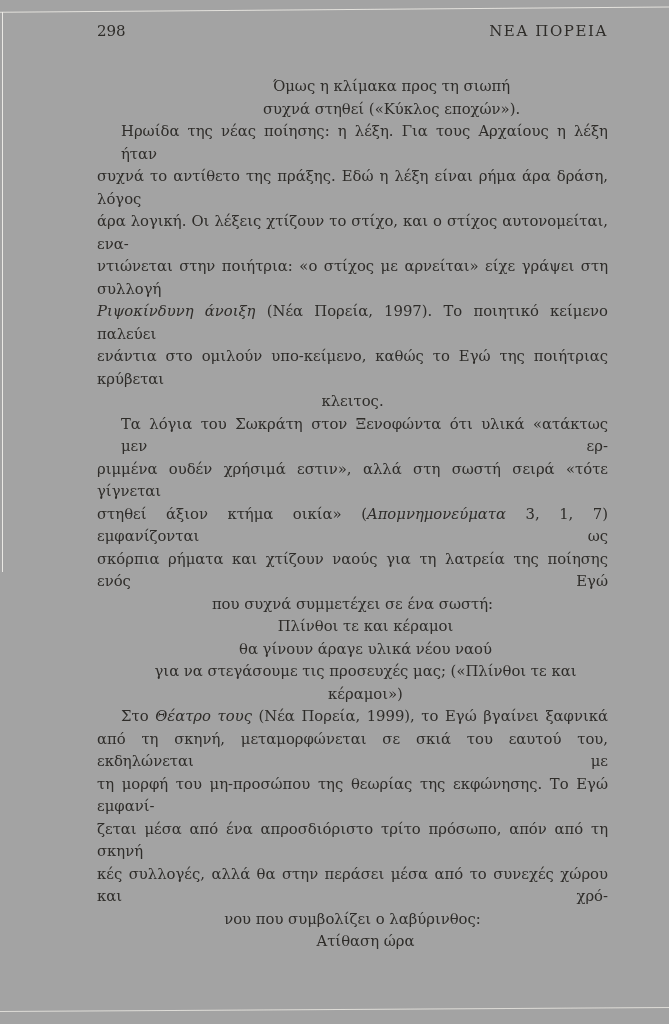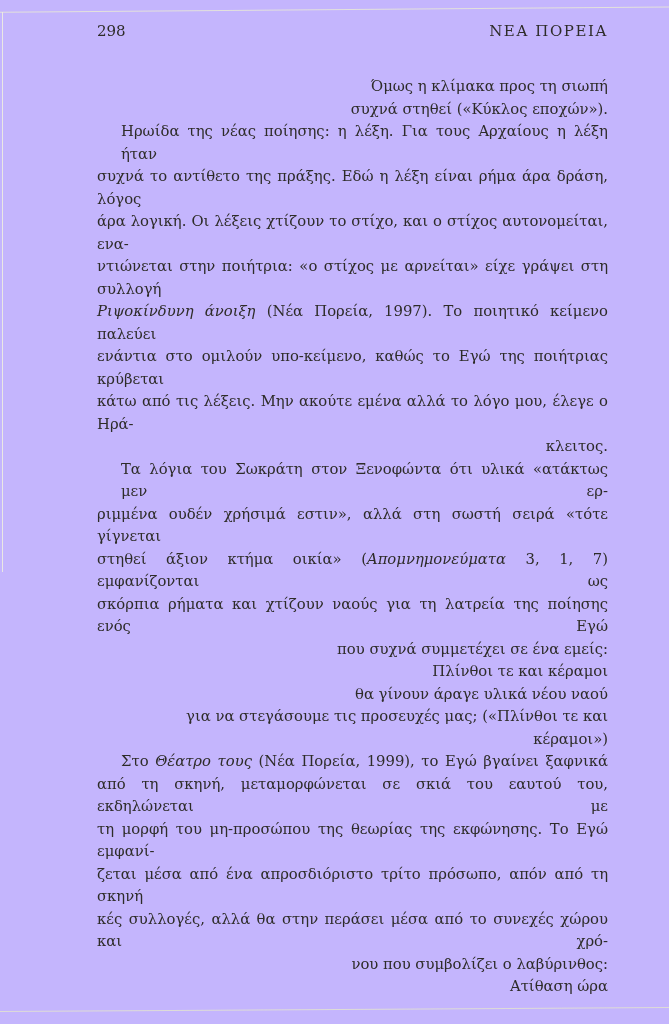--- a/index.html
+++ b/index.html
@@ -4,21 +4,21 @@
 <style>
   html, body {
     margin: 0;
     padding: 0;
     background: #ffffff;
   }
   .page {
     position: relative;
     width: 669px;
     height: 1024px;
-    background: #c4b5fd;
+    background: #a3a3a3;
     overflow: hidden;
     font-family: "DejaVu Serif", "Liberation Serif", serif;
     color: #2e2c29;
   }
   
   .scan-edge-top {
     position: absolute;
     top: 9px; left: -8px;
     width: 106%;
     border-top: 1px solid #e3e1dc;
@@ -51,21 +51,21 @@
   .running-head {
     letter-spacing: 1.6px;
   }
   .text-body {
     margin-top: 33px;
     font-size: 14.8px;
     line-height: 22.5px;
   }
   .line {
     min-height: 22.5px;
-    text-align: right;
+    text-align: center;
   }
   .line.just {
     text-align: justify;
     text-align-last: justify;
   }
   .line.pindent {
     padding-left: 24px;
   }
   .verse .line {
     padding-left: 26px;
@@ -95,29 +95,28 @@
           <div class="line"><span>Όμως η κλίμακα προς τη σιωπή</span></div>
           <div class="line"><span>συχνά στηθεί («Κύκλος εποχών»).</span></div>
         </div>
         <div class="block paragraph">
           <div class="line just pindent"><span>Ηρωίδα της νέας ποίησης: η λέξη. Για τους Αρχαίους η λέξη ήταν</span></div>
           <div class="line just"><span>συχνά το αντίθετο της πράξης. Εδώ η λέξη είναι ρήμα άρα δράση, λόγος</span></div>
           <div class="line just"><span>άρα λογική. Οι λέξεις χτίζουν το στίχο, και ο στίχος αυτονομείται, ενα-</span></div>
           <div class="line just"><span>ντιώνεται στην ποιήτρια: «ο στίχος με αρνείται» είχε γράψει στη συλλογή</span></div>
           <div class="line just"><span class="it">Ριψοκίνδυνη άνοιξη</span><span> (Νέα Πορεία, 1997). Το ποιητικό κείμενο παλεύει</span></div>
           <div class="line just"><span>ενάντια στο ομιλούν υπο-κείμενο, καθώς το Εγώ της ποιήτριας κρύβεται</span></div>
-          <div class="line just"><span>κάτω από τις λέξεις. Μην ακούτε εμένα αλλά το λόγο μου, έλεγε ο Ηρά-</span></div>
           <div class="line"><span>κλειτος.</span></div>
         </div>
         <div class="block paragraph">
           <div class="line just pindent"><span>Τα λόγια του Σωκράτη στον Ξενοφώντα ότι υλικά «ατάκτως μεν ερ-</span></div>
           <div class="line just"><span>ριμμένα ουδέν χρήσιμά εστιν», αλλά στη σωστή σειρά «τότε γίγνεται</span></div>
           <div class="line just"><span>στηθεί άξιον κτήμα οικία» (</span><span class="it">Απομνημονεύματα</span><span> 3, 1, 7) εμφανίζονται ως</span></div>
           <div class="line just"><span>σκόρπια ρήματα και χτίζουν ναούς για τη λατρεία της ποίησης ενός Εγώ</span></div>
-          <div class="line"><span>που συχνά συμμετέχει σε ένα εμείς:</span></div>
+          <div class="line"><span>που συχνά συμμετέχει σε ένα σωστή:</span></div>
         </div>
         <div class="block verse">
           <div class="line"><span>Πλίνθοι τε και κέραμοι</span></div>
           <div class="line"><span>θα γίνουν άραγε υλικά νέου ναού</span></div>
           <div class="line"><span>για να στεγάσουμε τις προσευχές μας; («Πλίνθοι τε και κέραμοι»)</span></div>
         </div>
         <div class="block paragraph">
           <div class="line just pindent"><span>Στο </span><span class="it">Θέατρο τους</span><span> (Νέα Πορεία, 1999), το Εγώ βγαίνει ξαφνικά</span></div>
           <div class="line just"><span>από τη σκηνή, μεταμορφώνεται σε σκιά του εαυτού του, εκδηλώνεται με</span></div>
           <div class="line just"><span>τη μορφή του μη-προσώπου της θεωρίας της εκφώνησης. Το Εγώ εμφανί-</span></div>

